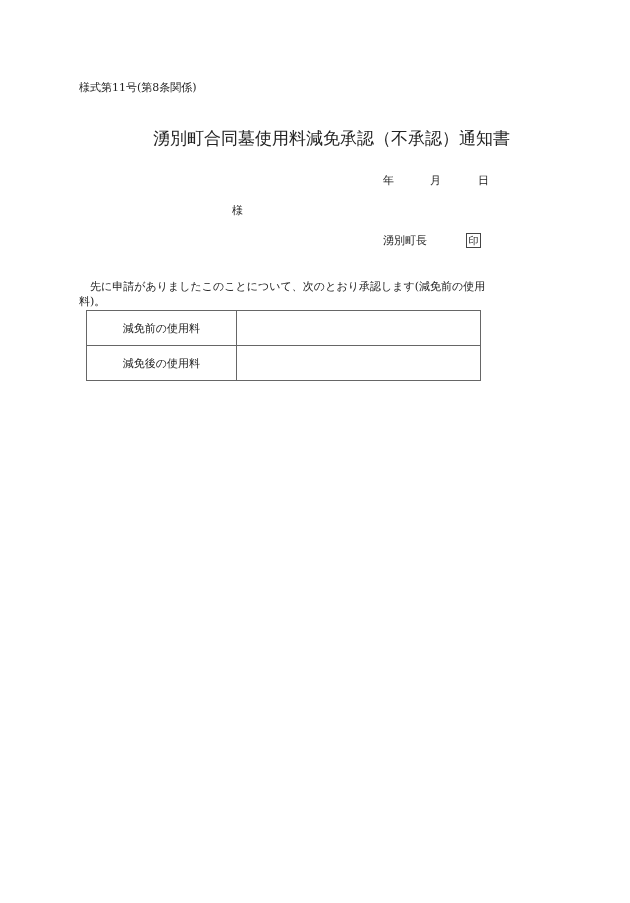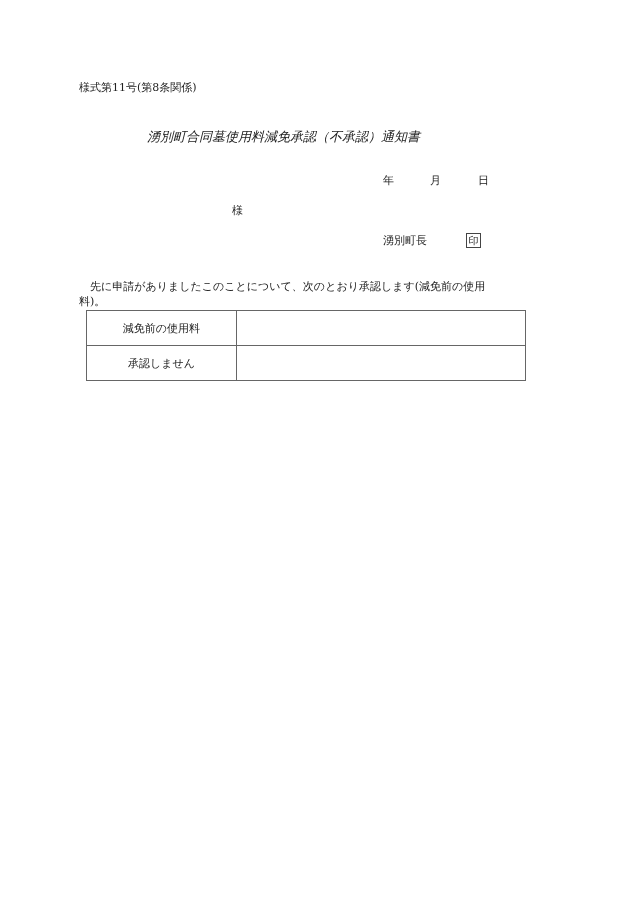--- a/index.html
+++ b/index.html
@@ -2,30 +2,30 @@
 <html><head>
 <meta charset="utf-8">
 <style>
   html, body { margin: 0; padding: 0; }
   body {
     width: 630px; height: 903px; background: #ffffff; position: relative; overflow: hidden;
     font-family: "DejaVu Serif", "Liberation Serif", serif; color: #222; font-size: 11px;
   }
   .abs { position: absolute; white-space: nowrap; line-height: 1; }
   #form-number { left: 79px; top: 82px; }
-  #doc-title { left: 147px; top: 130px; font-size: 13px; font-style: italic; }
+  #doc-title { left: 153px; top: 130px; font-size: 17px; }
   #date-year { left: 383px; top: 175px; }
   #date-month { left: 430px; top: 175px; }
   #date-day { left: 478px; top: 175px; }
   #addressee-sama { left: 232px; top: 205px; }
   #issuer-name { left: 383px; top: 235px; }
   #seal { left: 466px; top: 233px; width: 13px; height: 13px; border: 1px solid #444; font-size: 10px; text-align: center; line-height: 13px; }
   #body-text { left: 79px; top: 279px; width: 415px; white-space: normal; line-height: 15px; text-indent: 11px; }
   table#fee-table {
-    position: absolute; left: 86px; top: 310px; width: 440px; border-collapse: collapse;
+    position: absolute; left: 86px; top: 310px; width: 395px; border-collapse: collapse;
   }
   #fee-table td { border: 1.5px solid #666; padding: 0; font-size: 11px; }
   #fee-table td.label { width: 149px; text-align: center; }
   #fee-table tr.r { height: 35px; }
   #fee-table tr.tall { height: 64px; }
   .spaced span { display: inline-block; }
   .spaced span + span { margin-left: 22px; }
 </style>
 </head>
 <body>
@@ -44,17 +44,17 @@
 
 <div class="abs" id="body-text">先に申請がありましたこのことについて、次のとおり承認します(減免前の使用料)。</div>
 
 <table id="fee-table">
   <tbody>
       <tr class="r">
     <td class="label">減免前の使用料</td>
     <td></td>
   </tr>
   <tr class="r">
-    <td class="label">承認しません</td>
+    <td class="label">減免後の使用料</td>
     <td></td>
   </tr>
 </tbody>
   </table>
 
 </body></html>

